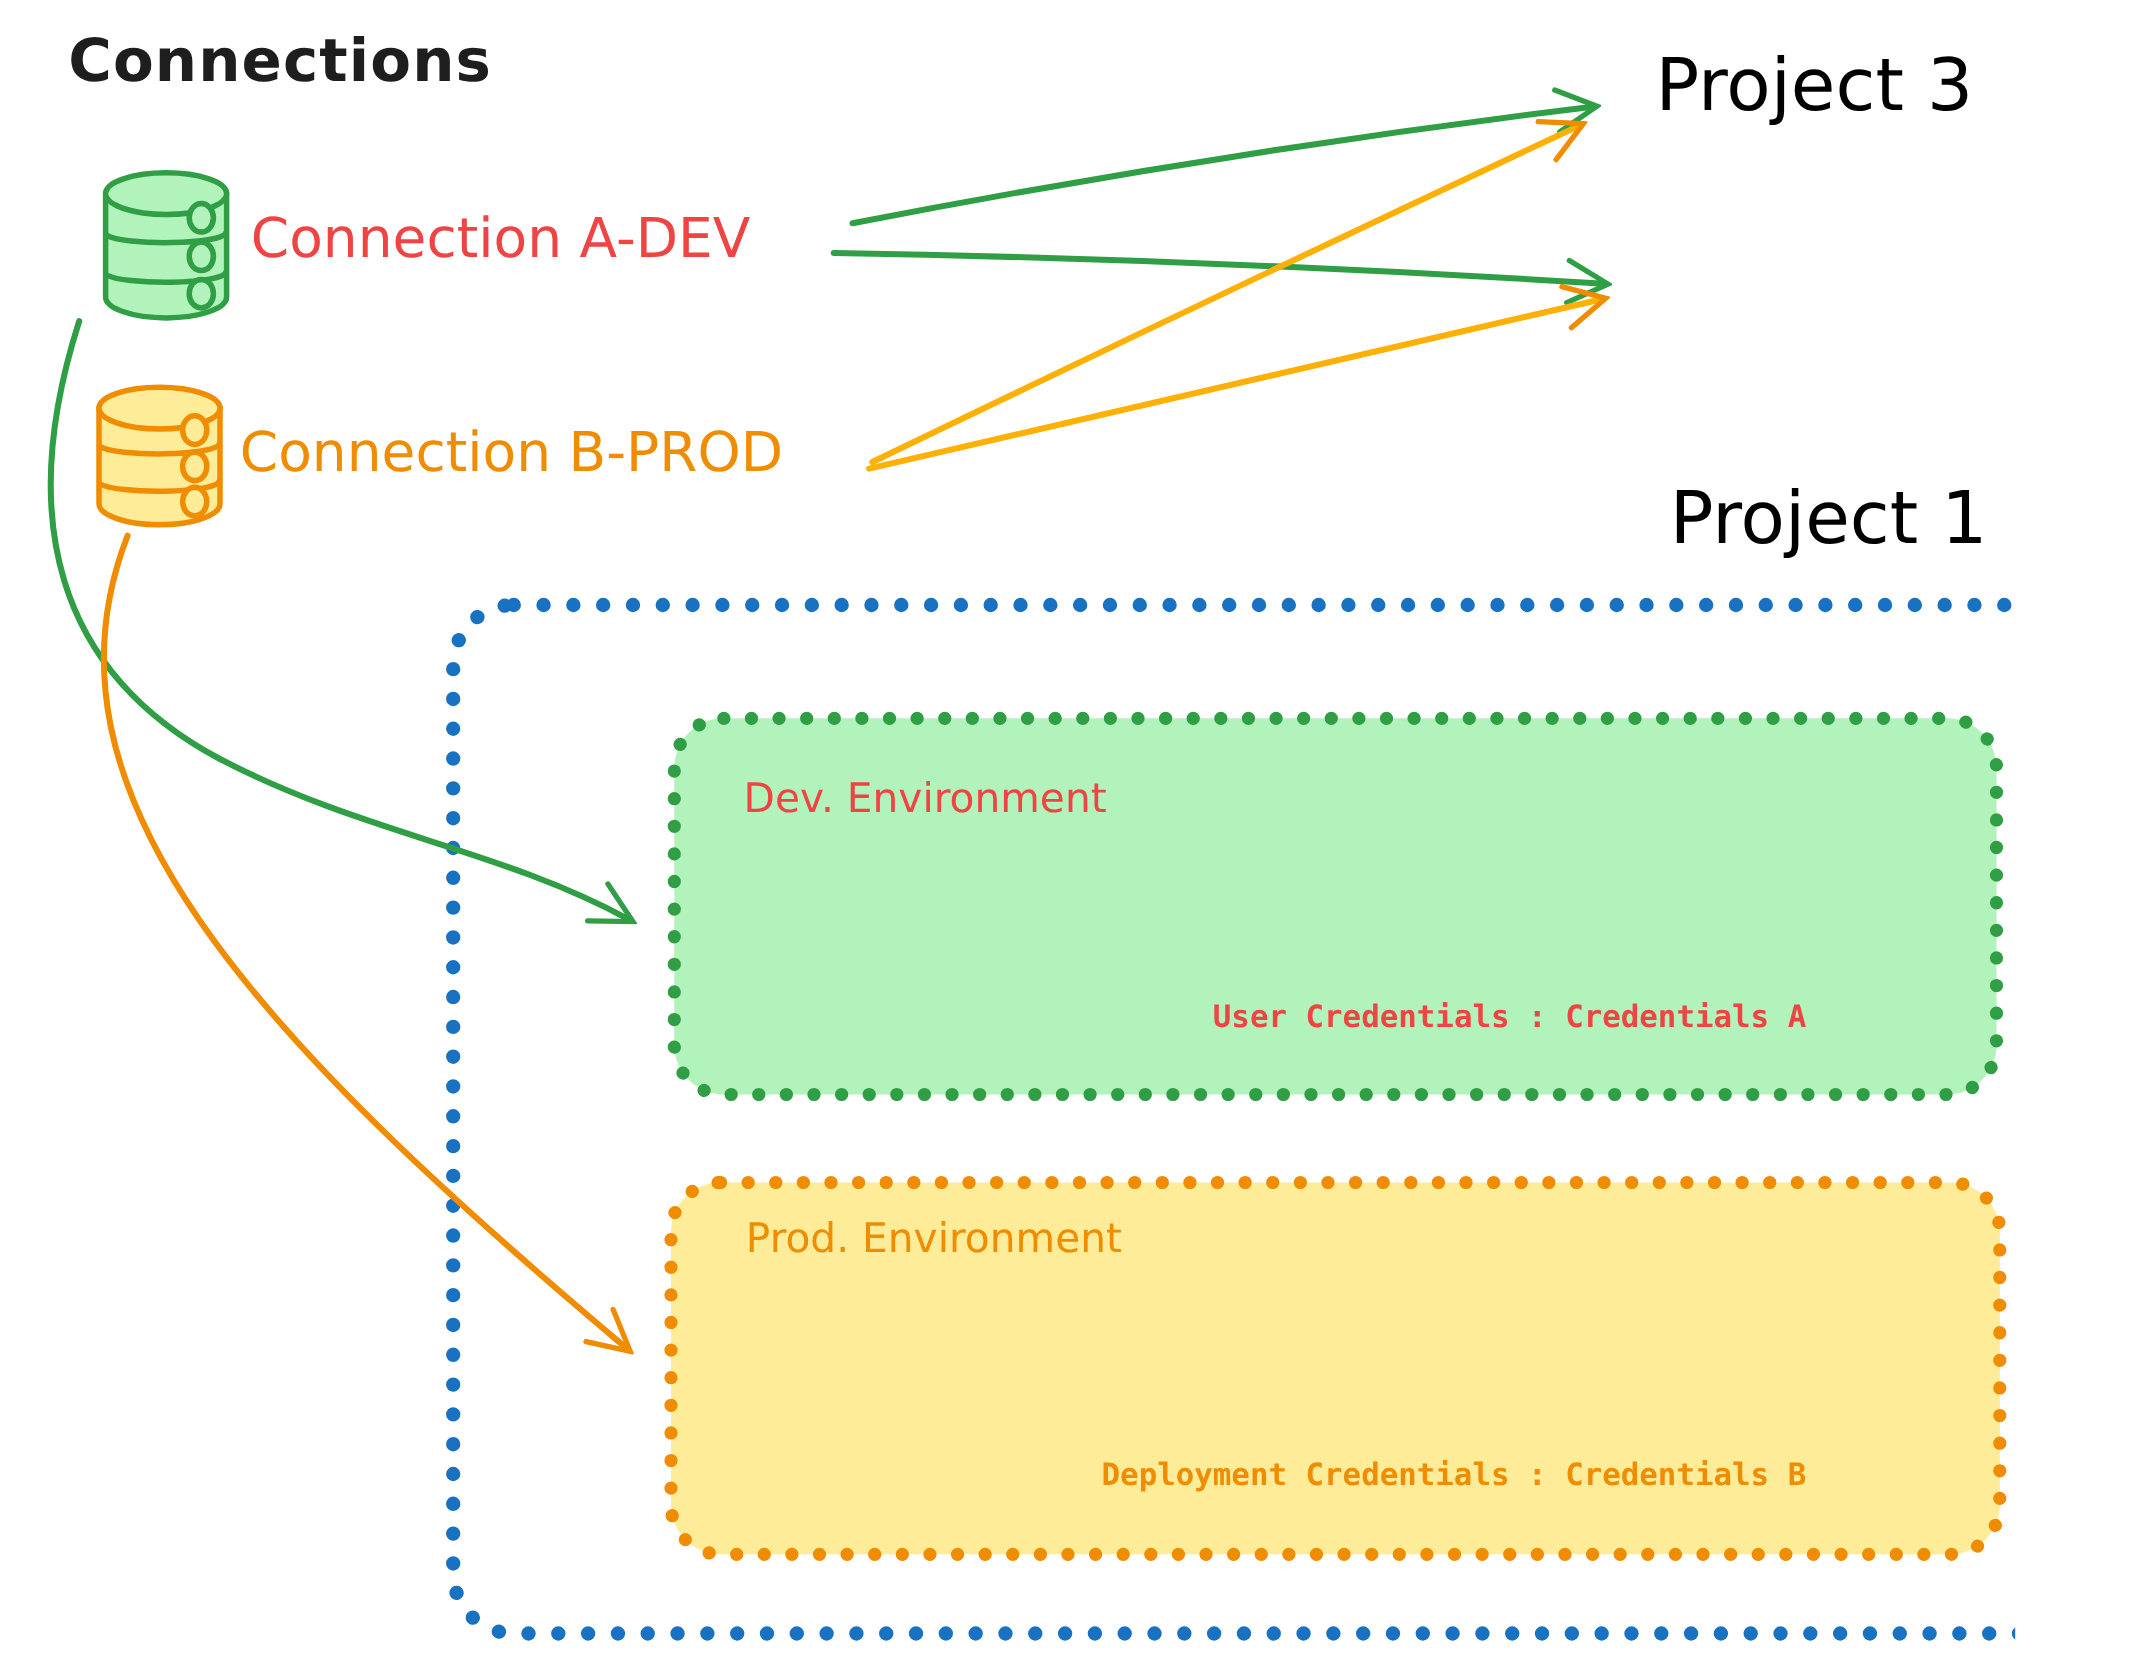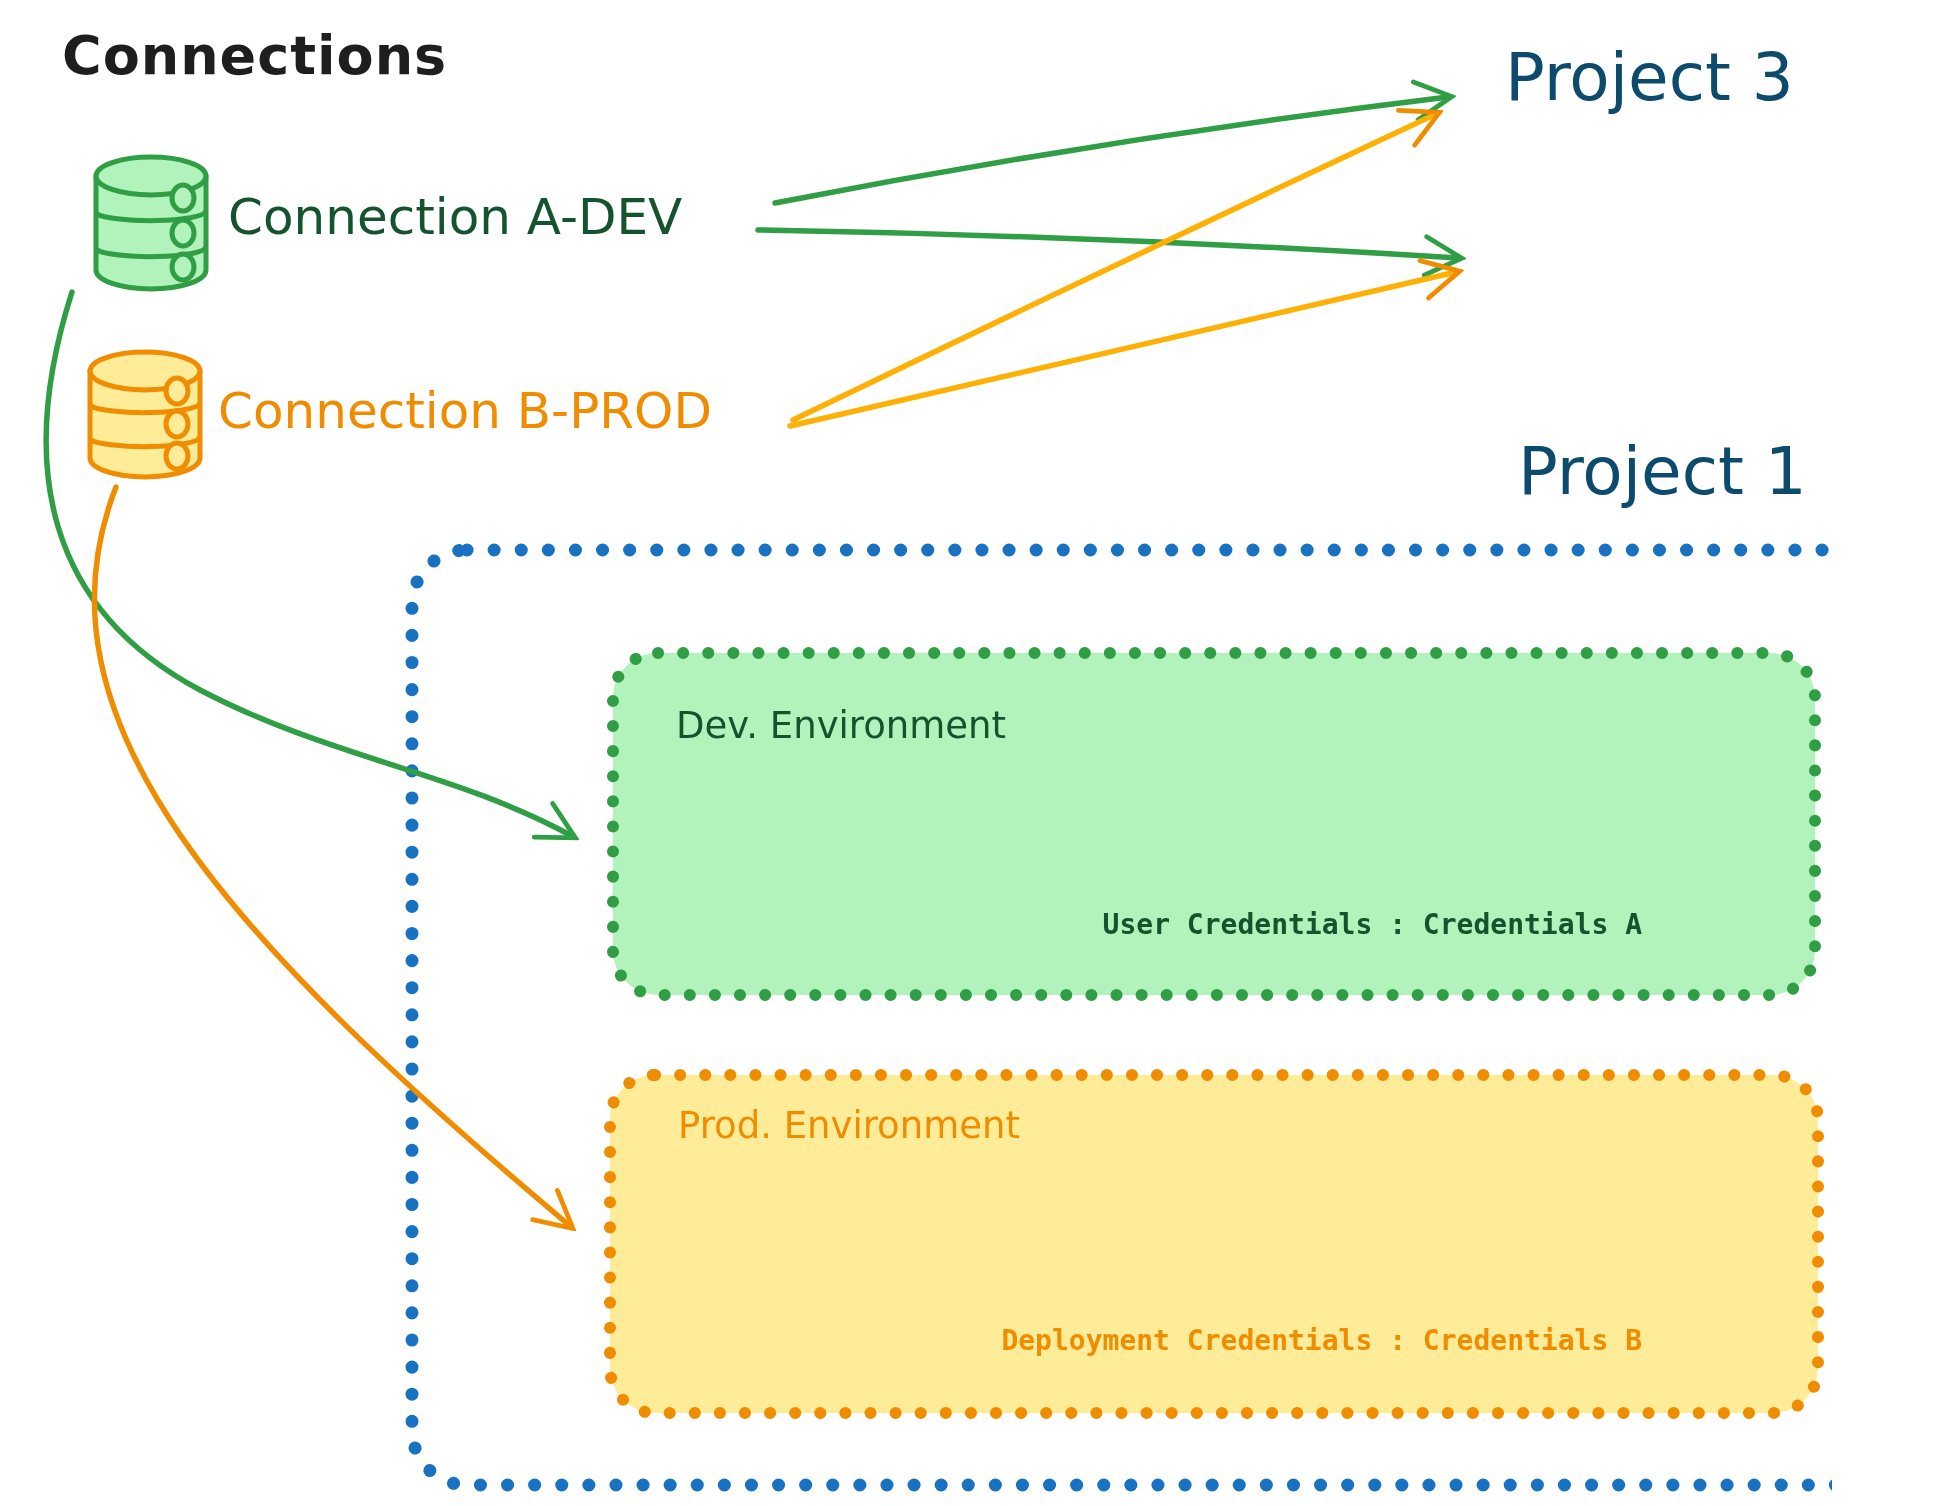--- a/index.html
+++ b/index.html
@@ -2,23 +2,23 @@
 <html><head>
 <meta charset="utf-8">
 <style>
   html,body{margin:0;padding:0;background:#ffffff;}
   #canvas{position:relative;width:1832px;height:1506px;background:#ffffff;overflow:hidden;
           font-family:"DejaVu Sans", sans-serif;}
   #diagram-svg{position:absolute;left:0;top:0;}
   .txt{position:absolute;white-space:nowrap;line-height:1.1;}
   .title{font-size:54px;font-weight:bold;color:#1e1e1e;letter-spacing:1px;}
   .conn-label{font-size:50px;}
-  .green-t{color:#14532d;}
+  .green-t{color:#ef4444;}
   .orange-t{color:#f08c00;}
-  .project-label{font-size:66px;color:#0c4a6e;}
+  .project-label{font-size:66px;color:#000000;}
   .env-title{font-size:37px;}
   .mono{font-family:"DejaVu Sans Mono", monospace;font-size:28px;font-weight:bold;}
   .right-anchor{text-align:right;}
 </style>
 </head>
 <body>
 
 <div id="canvas">
 
   <svg id="diagram-svg" width="1948" height="1506" viewBox="0 0 1948 1506">

